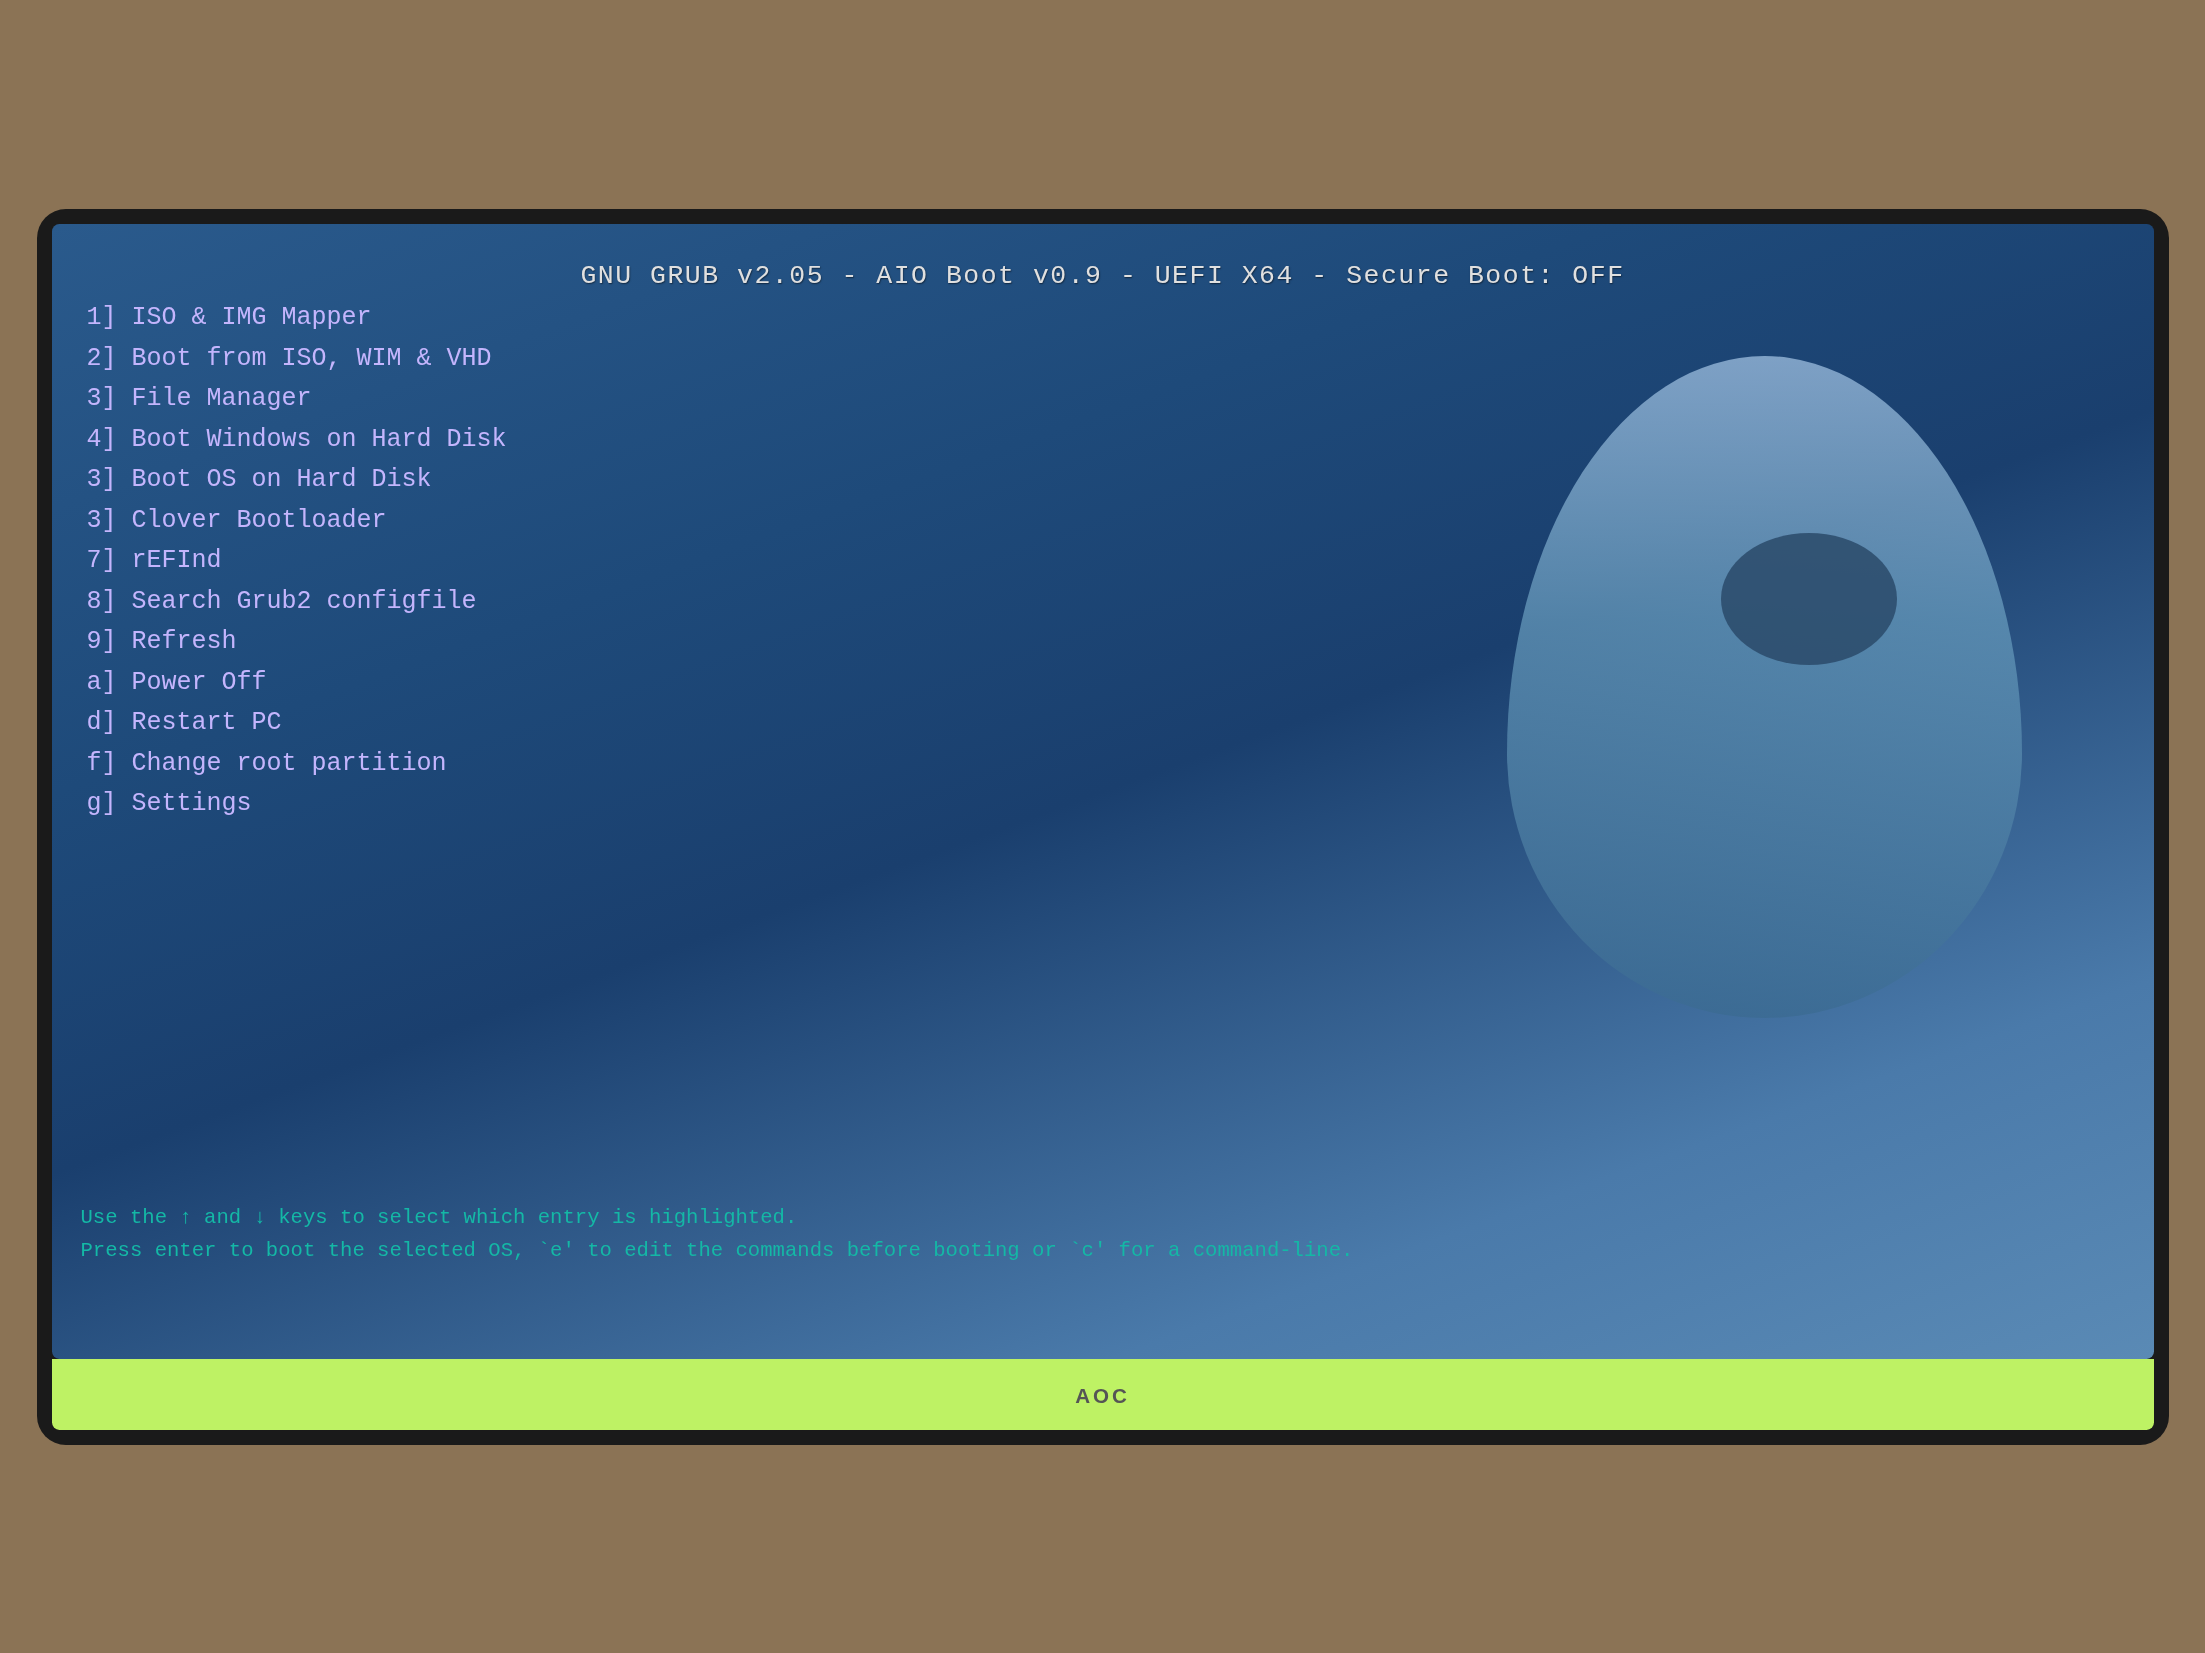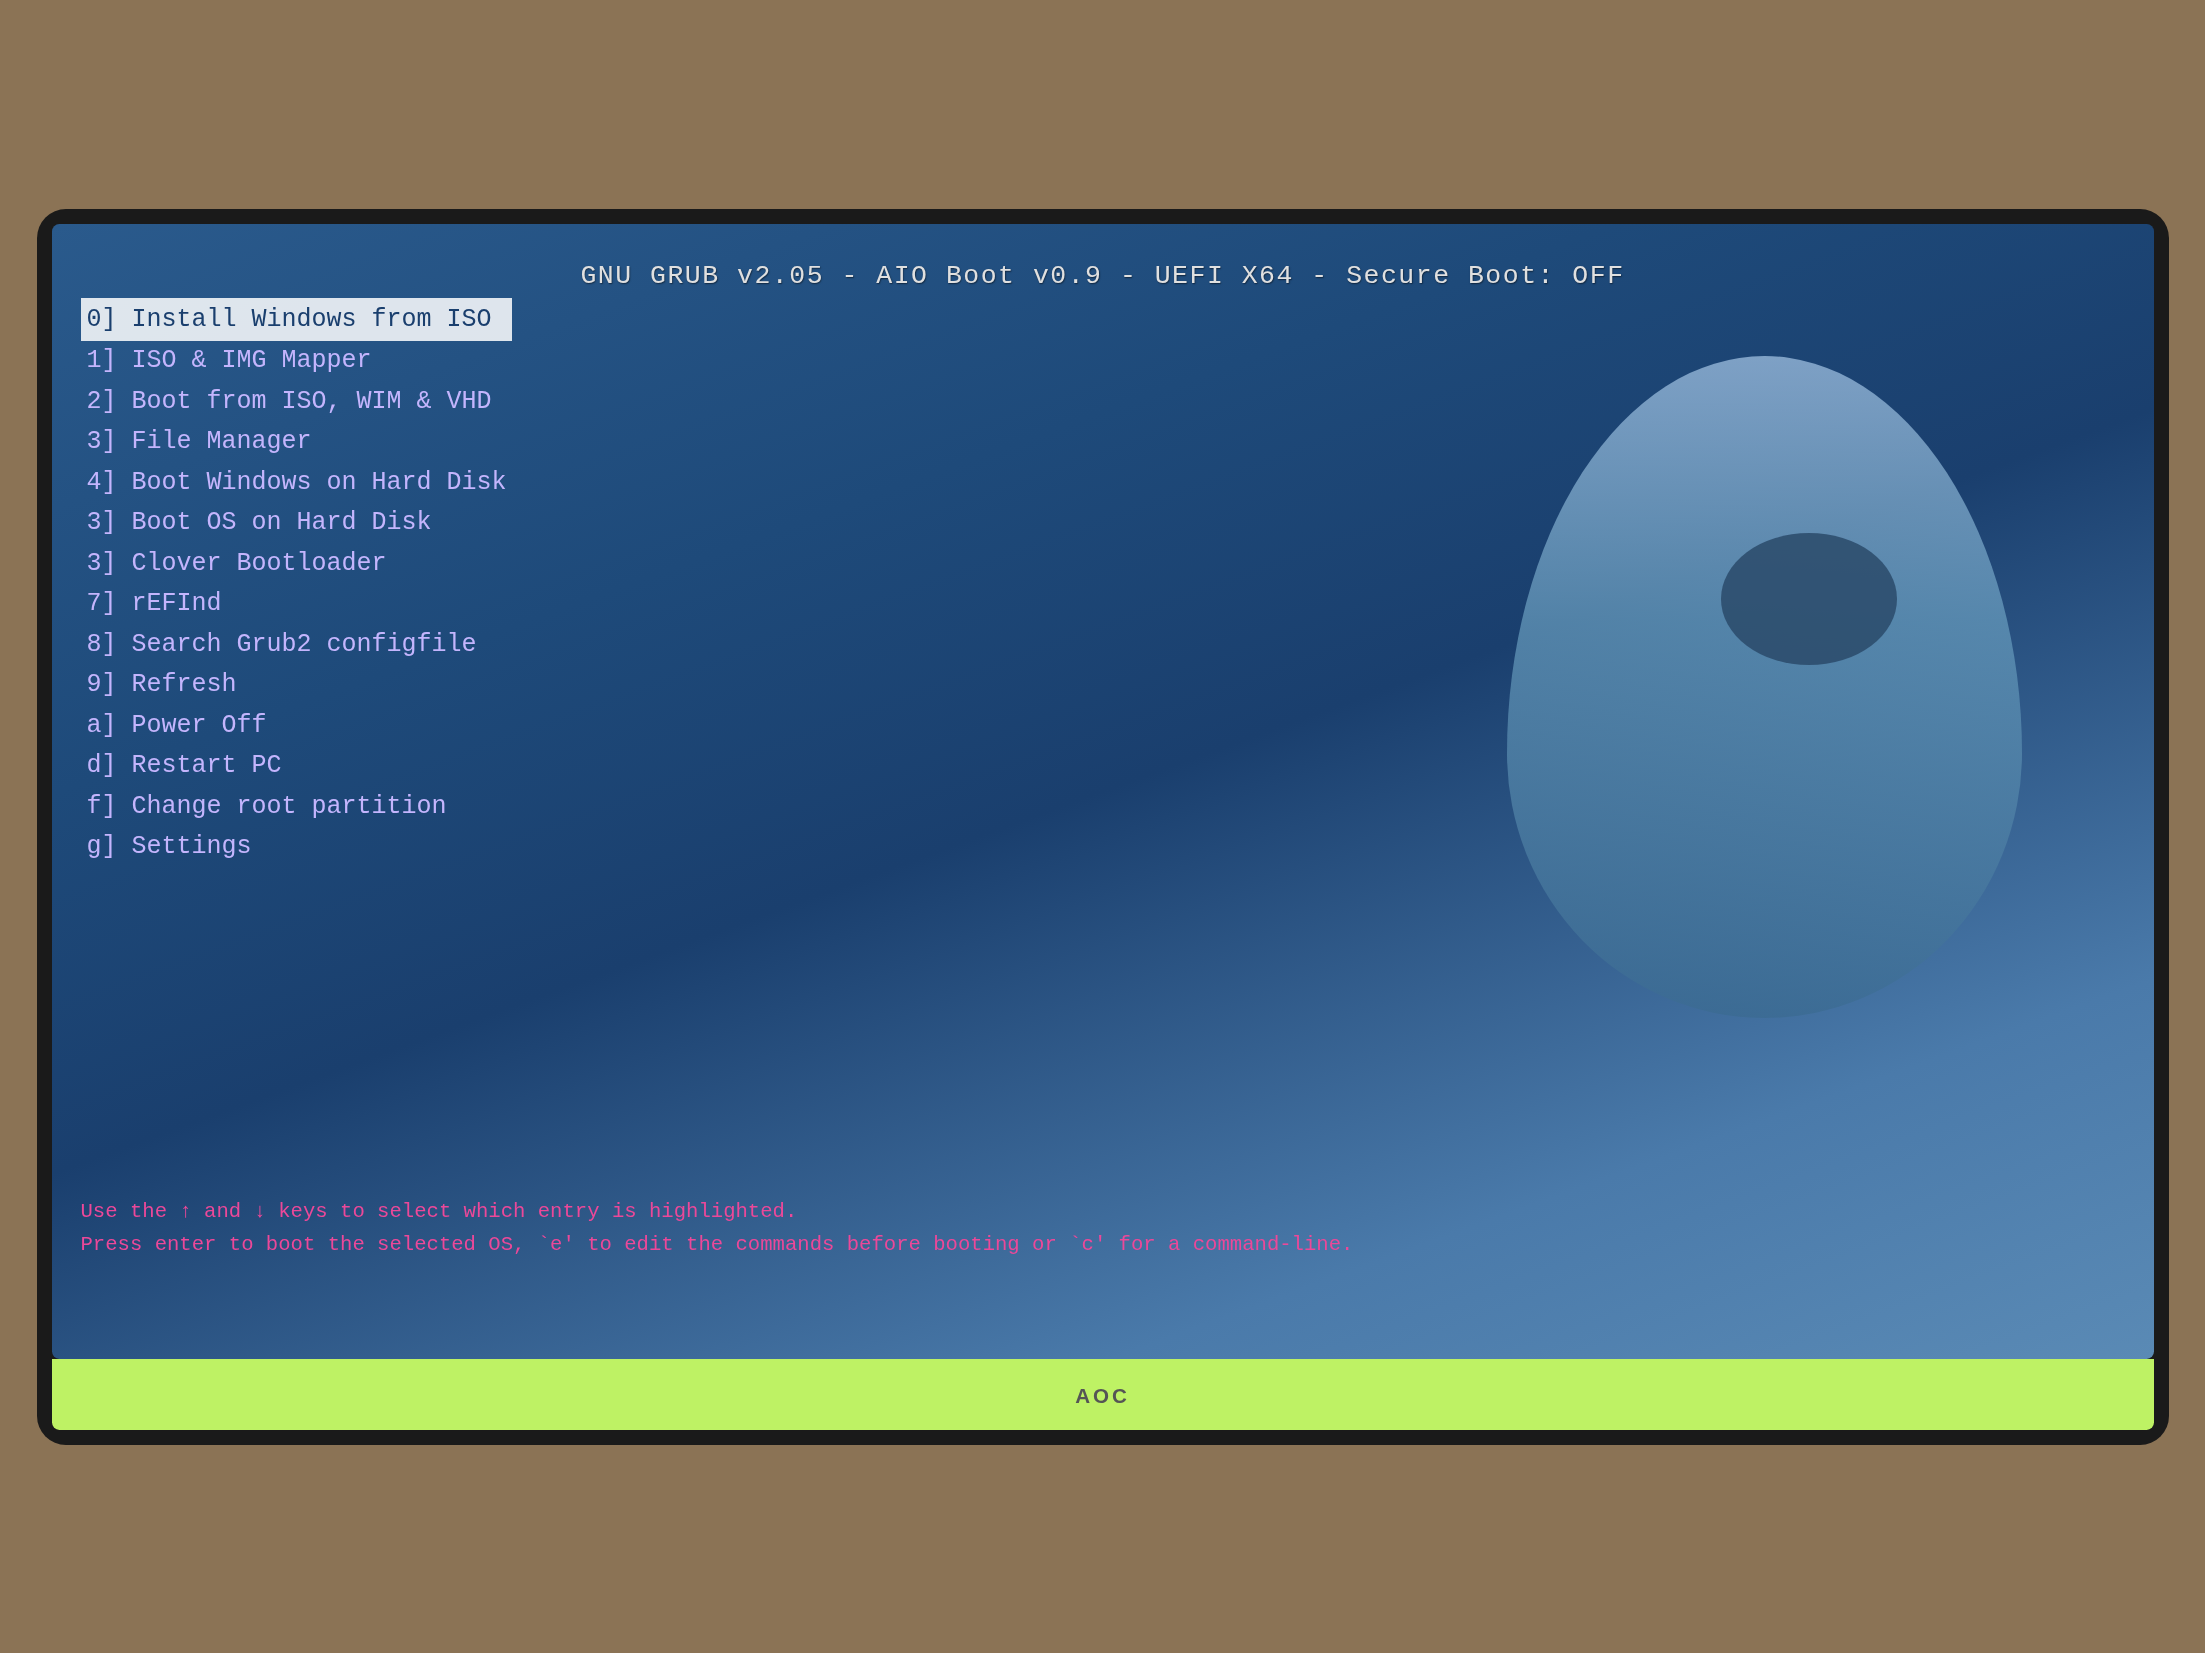--- a/index.html
+++ b/index.html
@@ -105,26 +105,26 @@
 
     .menu-item.selected {
       background: rgba(255, 255, 255, 0.85);
       color: #1a3f6e;
       padding: 2.9px 5.9px;
     }
 
     
     .footer-text {
       position: absolute;
-      bottom: 97px;
+      bottom: 91px;
       left: 29px;
       z-index: 10;
       font-family: 'Courier New', Courier, monospace;
       font-size: 20.6px;
-      color: #ec4899;
+      color: #14b8a6;
       line-height: 1.6;
     }
 
     .monitor-brand {
       position: absolute;
       bottom: 22px;
       left: 50%;
       transform: translateX(-50%);
       color: #555;
       font-family: Arial, sans-serif;
@@ -150,21 +150,20 @@
 <div class="monitor-outer">
   <div class="monitor-screen">
     <div class="screen-bg"></div>
     <div class="deco-circle"></div>
     <div class="deco-oval"></div>
 
     <div class="grub-title">GNU GRUB  v2.05 - AIO Boot v0.9 - UEFI X64 - Secure Boot: OFF</div>
 
     <div class="menu-container">
 
-    <span class="menu-item selected">0] Install Windows from ISO</span>
         <span class="menu-item">1] ISO &amp; IMG Mapper</span>
         <span class="menu-item">2] Boot from ISO, WIM &amp; VHD</span>
         <span class="menu-item">3] File Manager</span>
         <span class="menu-item">4] Boot Windows on Hard Disk</span>
         <span class="menu-item">3] Boot OS on Hard Disk</span>
         <span class="menu-item">3] Clover Bootloader</span>
         <span class="menu-item">7] rEFInd</span>
         <span class="menu-item">8] Search Grub2 configfile</span>
         <span class="menu-item">9] Refresh</span>
         <span class="menu-item">a] Power Off</span>

